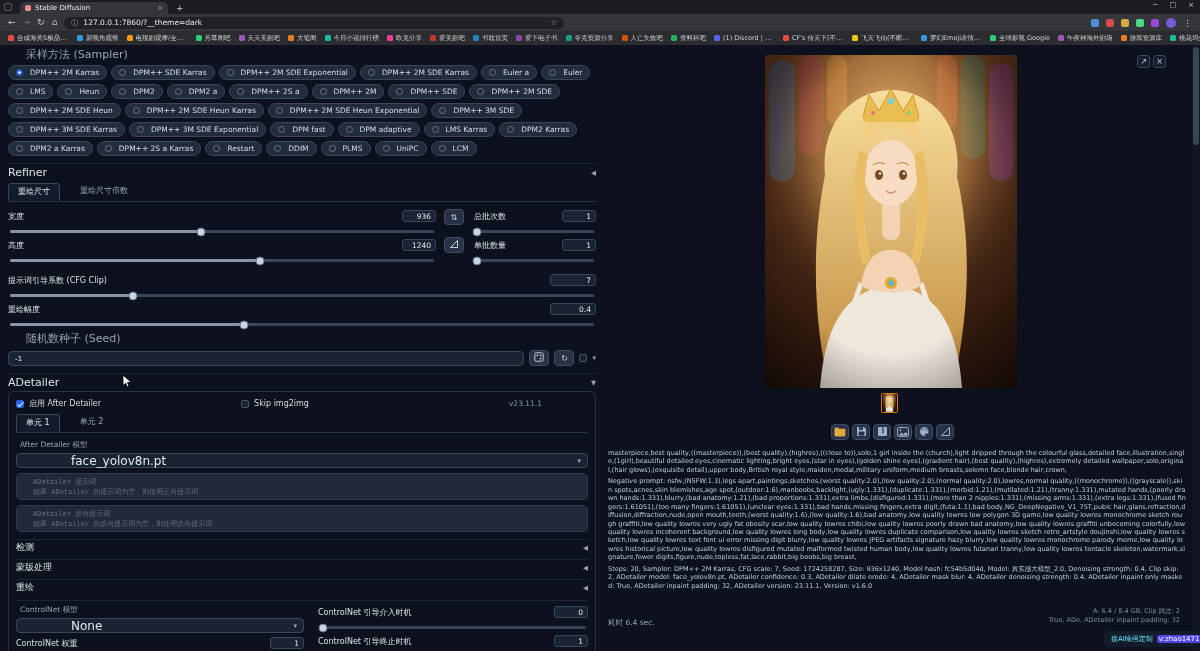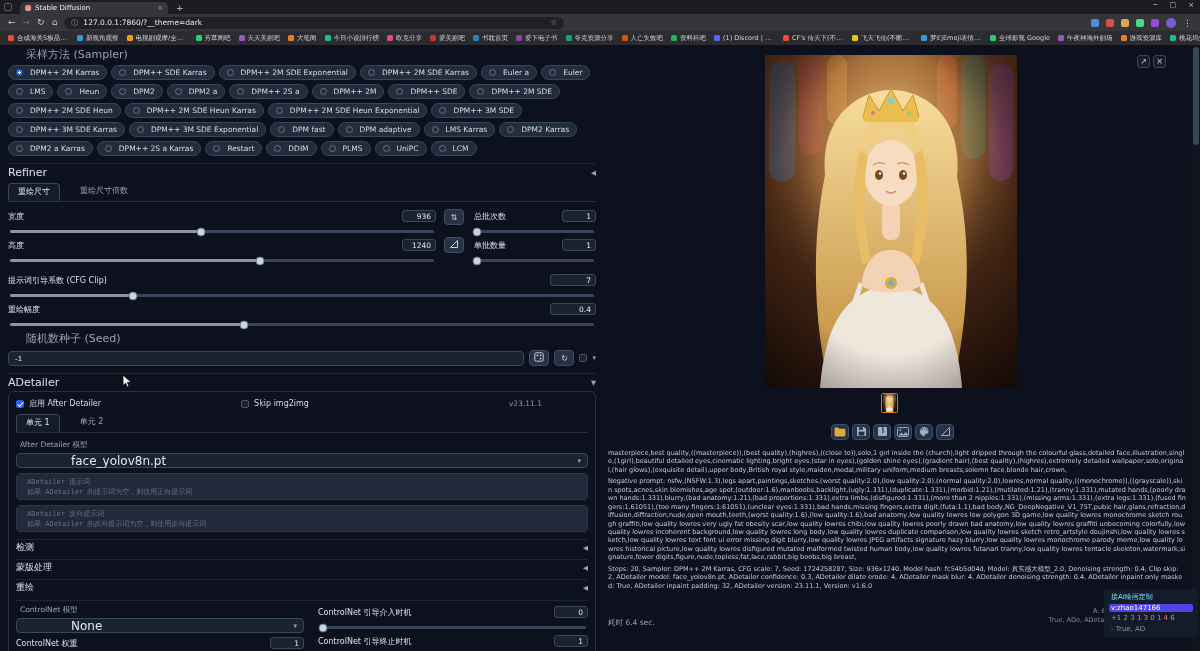--- a/index.html
+++ b/index.html
@@ -75,21 +75,21 @@
   .caret-sm { font-size:7px; color:#9ca3af; }
 
   .panel { border:1px solid #273247; border-radius:6px; padding:6px 7px 7px; margin-top:3px; }
   .cb-row { display:flex; align-items:center; gap:5px; }
   .cb-label { font-size:8px; color:#d7dce3; }
   .cb-gap { width:130px; }
   .version { margin-left:auto; margin-right:46px; font-size:7.5px; color:#8b93a1; }
   .field-label { font-size:7.5px; color:#9ca3af; margin:7px 4px 3px; }
   .dropdown { height:15px; background:#1a2332; border:1px solid #3a4759; border-radius:4px; display:flex; align-items:center; justify-content:space-between; padding:0 6px; }
   .dropdown .val { font-size:12px; color:#e5e7eb;margin-left:48px; }
-  .ta { width:100%; height:27px; background:#202a3b; border:1px solid #2c3750; border-radius:4px; color:#e5e7eb; font-size:7px; padding:3px 10px; resize:none; margin-top:5px; display:block; outline:none; }
+  .ta { width:100%; height:27px; background:#202a3b; border:1px solid #2c3750; border-radius:4px; color:#e5e7eb; font-size:7px; padding:3px 16px; resize:none; margin-top:5px; display:block; outline:none; }
   .ta::placeholder { color:#667082; }
   .acc.small { height:13px; }
   .acc.small .t { font-size:9px; }
   .cn-grid { display:flex; gap:14px; margin-top:8px; border-top:1px solid #1c2636; padding-top:4px; }
   .cn-left { width:288px; }
   .cn-right { flex:1; }
 
   
   .right-col { position:absolute; left:600px; top:0; width:590px; height:606px; }
   .img-wrap { position:absolute; left:165px; top:10px; width:252px; height:333px; }
@@ -98,21 +98,21 @@
   .ghostbtn { width:13px; height:13px; border:1px solid #3a4759; border-radius:3px; background:#161e2d; color:#c7cfdb; font-size:8px; display:flex; align-items:center; justify-content:center; }
   .thumb-sel { position:absolute; left:281px; top:348px; width:17px; height:20px; border:1px solid #d97706; border-radius:2px; overflow:hidden; background:#000; }
   .thumb-sel svg { display:block; width:15px; height:18px; margin:0 auto; }
   .outbtns { position:absolute; left:231px; top:379px; display:flex; gap:3px; }
   .outbtn { width:18px; height:16px; background:#273246; border:1px solid #3e4c66; border-radius:4px; display:flex; align-items:center; justify-content:center; }
   .info { position:absolute; left:8px; top:404px; width:578px; color:#c3cad6; font-size:6.5px; line-height:1.3; word-break:break-all; }
   .info p { margin-bottom:3px; }
   .time { position:absolute; left:8px; top:573px; font-size:7.5px; color:#9ca3af; }
   .memlines { position:absolute; right:10px; top:562px; text-align:right; font-size:6.5px; color:#828b9a; line-height:1.4; }
 
-  .watermark { position:absolute; right:2px; bottom:14px; width:94px; background:#141b2a; border-radius:3px; padding:4px 5px; display:flex; flex-direction:column; gap:2px; z-index:30; }
+  .watermark { position:absolute; right:2px; bottom:4px; width:94px; background:#141b2a; border-radius:3px; padding:4px 5px; display:flex; flex-direction:row; gap:2px; z-index:30; }
   .watermark span { font-size:7px; line-height:1.2; border-radius:2px; padding:0 2px; white-space:nowrap; }
 
   .vsb { position:absolute; right:0; top:0; width:8px; height:606px; background:#10151f; }
   .vsb .th { position:absolute; top:2px; right:1px; width:6px; height:98px; background:#3a4556; border-radius:3px; }
 
   .cursor { position:absolute; left:122px; top:329px; z-index:50; }
 </style>
 </head>
 <body>
 

